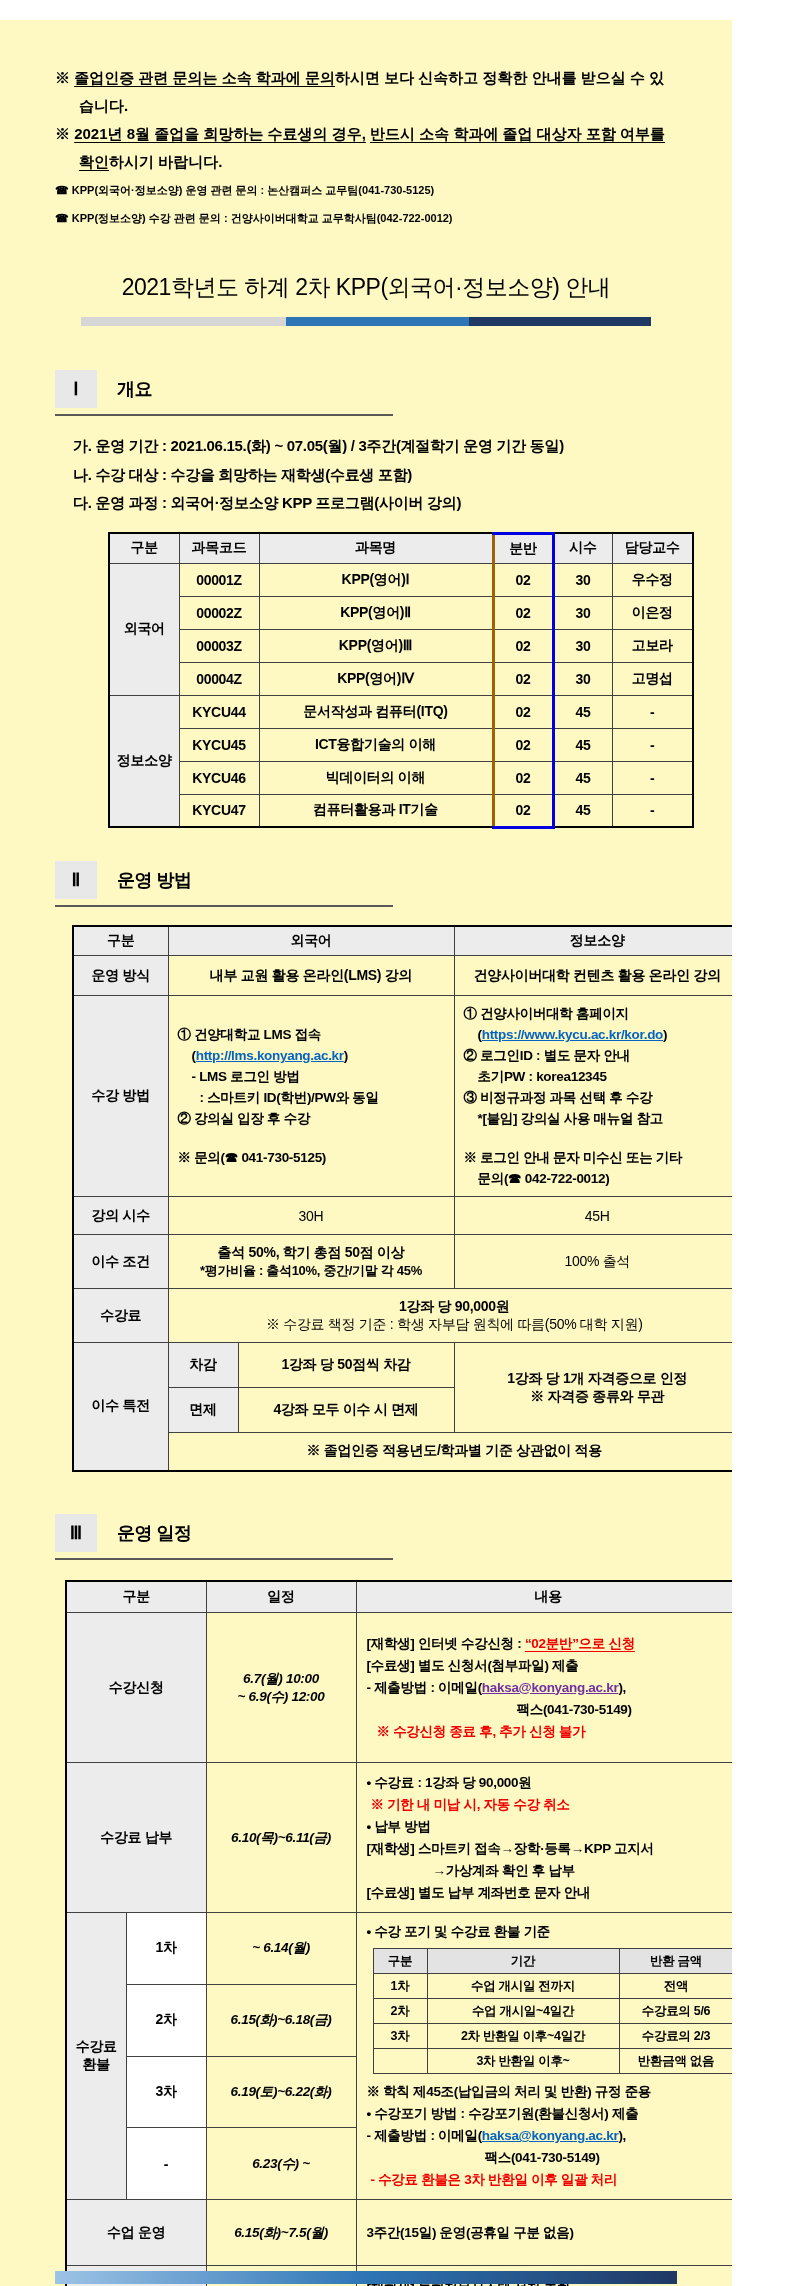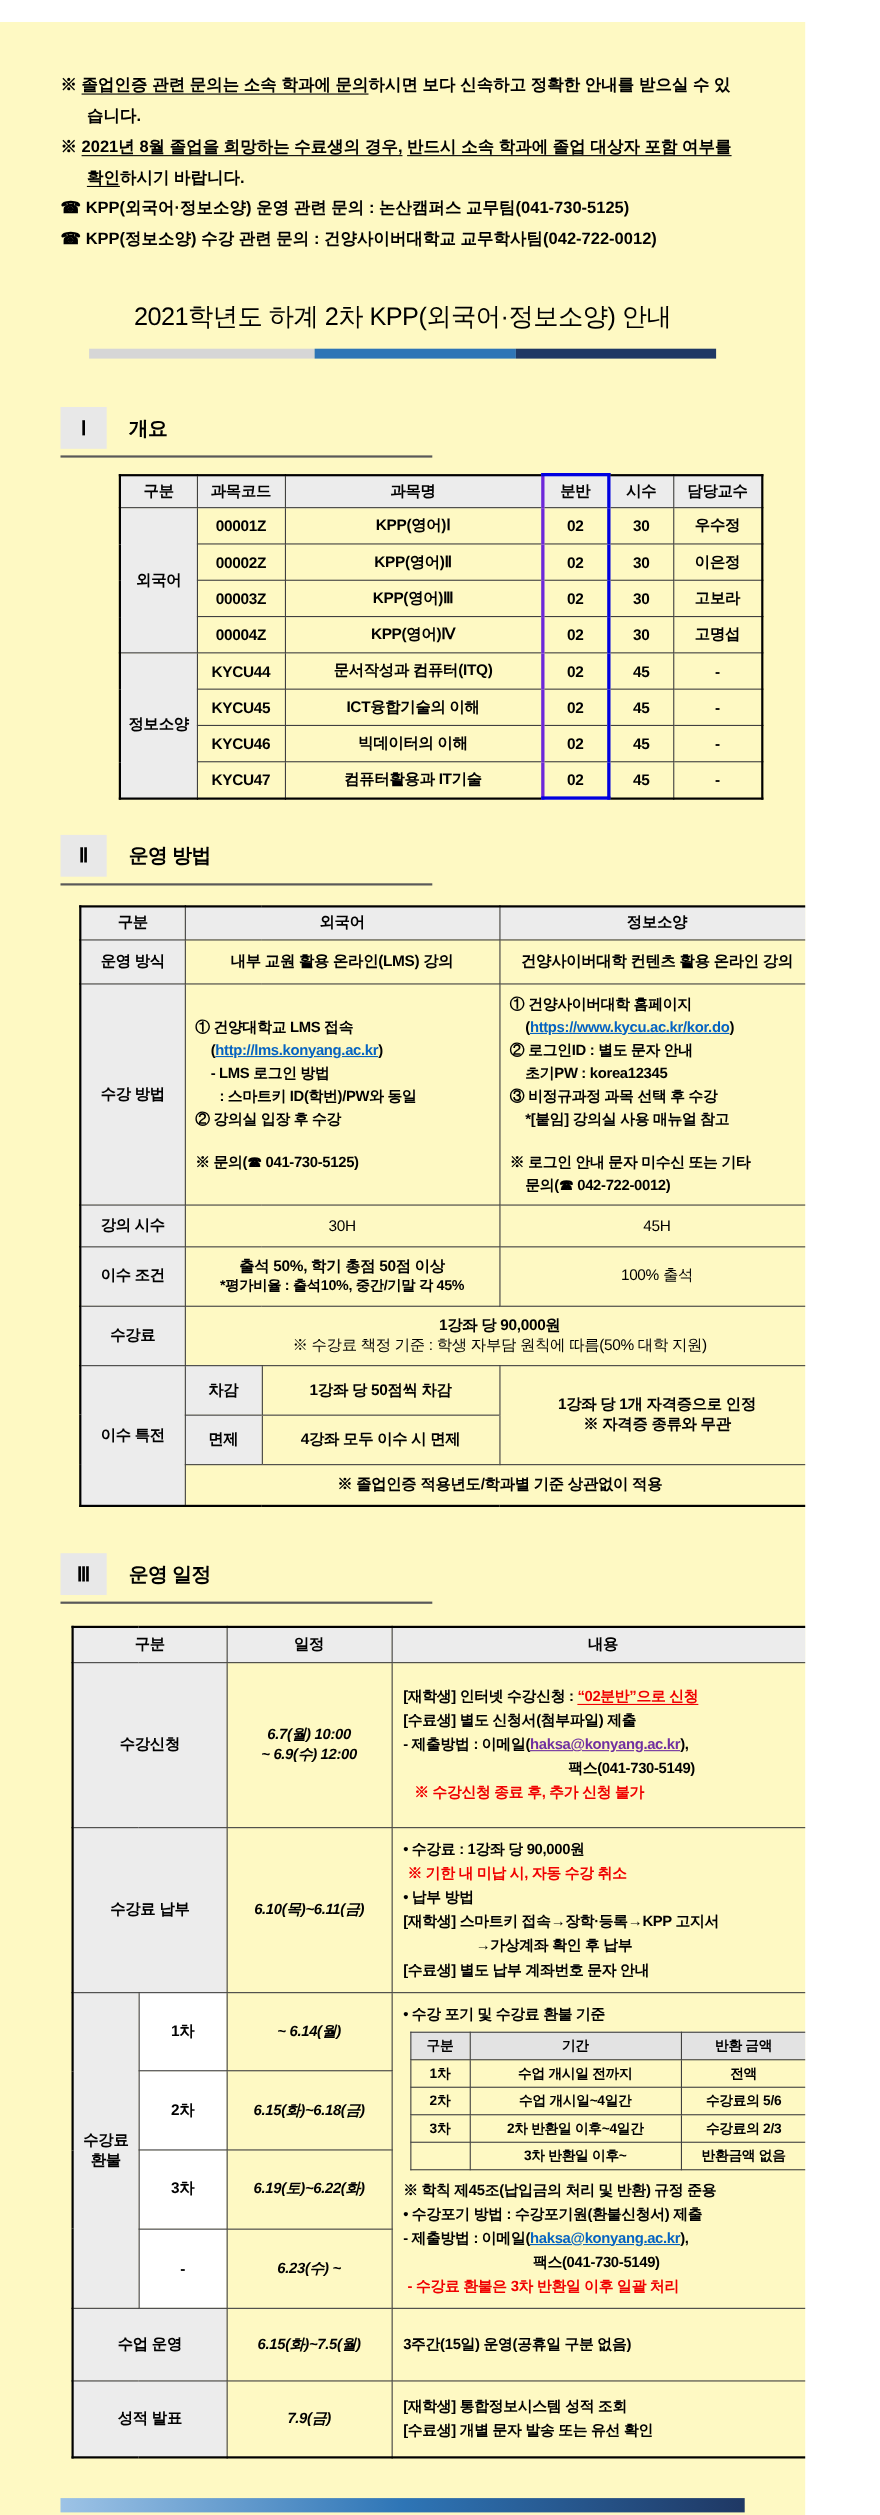--- a/index.html
+++ b/index.html
@@ -7,21 +7,21 @@
   .page {
     position:relative; width:732px; height:2286px; background:#fef9c3;
     font-family:"Liberation Sans", sans-serif; color:#000; overflow:hidden;margin-top:20px;
   }
   .content { padding:44px 55px 0 55px; }
 
   
   .notice { font-size:15px; font-weight:bold; line-height:28px; }
   .notice .hang { padding-left:24px; text-indent:-24px; }
   .u { text-decoration:underline; text-underline-offset:3px; }
-  .tel-line { font-size:15px; font-weight:bold; line-height:28px; }
+  .tel-line { font-size:11px; font-weight:bold; line-height:28px; }
 
   
   .doc-title { margin-top:40px; text-align:center; font-size:23px; font-weight:normal; letter-spacing:-0.5px; }
   .title-bar { display:flex; height:9px; margin:14px 26px 0 26px; }
   .title-bar .seg1 { flex:36; background:#d6d6d6; }
   .title-bar .seg2 { flex:32; background:#2e75b6; }
   .title-bar .seg3 { flex:32; background:#1f3864; }
 
   
   .sec { margin-top:44px; width:338px; border-bottom:2px solid #595959; padding-bottom:6px; }
@@ -39,21 +39,21 @@
           letter-spacing:-0.3px; }
   .t-outer { border:2px solid #000; }
   th, .lab { background:#ececec; font-weight:bold; }
 
   
   .course-tbl { margin:14px 0 0 53px; width:584px; table-layout:fixed; }
   .course-tbl th { height:30px; }
   .course-tbl td { height:33px; font-weight:600; }
   .course-tbl .grp { font-weight:bold; }
   .blc-t { border-top:3px solid #0000e0; }
-  .blc-lr { border-left:3px solid #6d28d9; border-right:3px solid #0000e0; }
+  .blc-lr { border-left:3px solid #a16207; border-right:3px solid #0000e0; }
   .blc-b { border-bottom:3px solid #0000e0; }
 
   
   .method-tbl { margin:18px 0 0 17px; width:668px; table-layout:fixed; }
   .method-tbl th { height:30px; }
   .method-tbl .lab { font-size:14px; }
   .celltext { text-align:left; padding:7px 9px; font-weight:600; line-height:21px; font-size:13.5px; }
   .line { display:block; }
   .ind1 { padding-left:14px; }
   .ind2 { padding-left:22px; }
@@ -105,20 +105,25 @@
       <div class="seg1"></div>
       <div class="seg2"></div>
       <div class="seg3"></div>
     </div>
 
     <div class="sec">
       <div class="sec-inner">
         <div class="sec-num">Ⅰ</div>
         <div class="sec-label">개요</div>
       </div>
+    </div>
+    <div class="ov">
+      <div>가. 운영 기간 : 2021.06.15.(화) ~ 07.05(월) / 3주간(계절학기 운영 기간 동일)</div>
+      <div>나. 수강 대상 : 수강을 희망하는 재학생(수료생 포함)</div>
+      <div>다. 운영 과정 : 외국어·정보소양 KPP 프로그램(사이버 강의)</div>
     </div>
 
     <table class="course-tbl t-outer">
       <colgroup>
           <col style="width:70px">
           <col style="width:80px">
           <col style="width:234px">
           <col style="width:60px">
           <col style="width:59px">
           <col style="width:81px">

